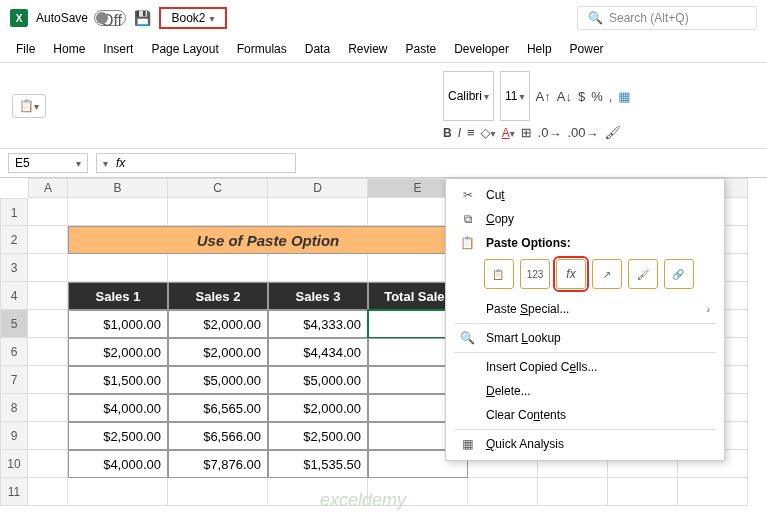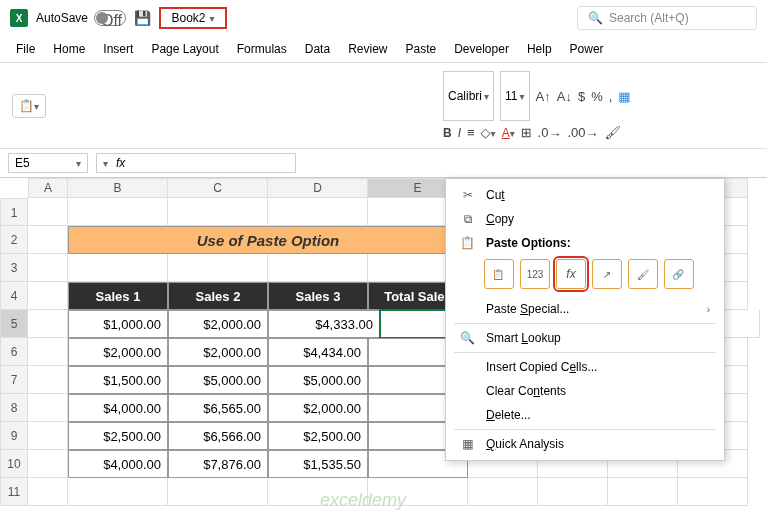--- a/index.html
+++ b/index.html
@@ -198,21 +198,21 @@
           <div class="cell hdr-cell" style="width: 100px;">Total Sales</div>
           <div class="cell" style="width: 70px;"></div>
           <div class="cell" style="width: 70px;"></div>
           <div class="cell" style="width: 70px;"></div>
           <div class="cell" style="width: 70px;"></div>
         </div>
         <div class="gridrow">
           <div class="cell" style="width: 40px;"></div>
           <div class="cell data-cell" style="width: 100px;">$1,000.00</div>
           <div class="cell data-cell" style="width: 100px;">$2,000.00</div>
-          <div class="cell data-cell" style="width: 112px;">$4,333.00</div>
+          <div class="cell data-cell" style="width: 100px;">$4,333.00</div>
           <div class="cell data-cell selcell" style="width: 100px;"></div>
           <div class="cell" style="width: 70px;"></div>
           <div class="cell" style="width: 70px;"></div>
           <div class="cell" style="width: 70px;"></div>
           <div class="cell" style="width: 70px;"></div>
         </div>
         <div class="gridrow">
           <div class="cell" style="width: 40px;"></div>
           <div class="cell data-cell" style="width: 100px;">$2,000.00</div>
           <div class="cell data-cell" style="width: 100px;">$2,000.00</div>
@@ -317,25 +317,25 @@
       <span class="ctx-ico" style="color:#d93025;">🔍</span>
       <span>Smart <span class="u">L</span>ookup</span>
     </div>
   <div class="ctx-sep"></div>
   <div class="ctx-item">
       <span class="ctx-ico"></span>
       <span>Insert Copied C<span class="u">e</span>lls...</span>
     </div>
   <div class="ctx-item">
       <span class="ctx-ico"></span>
+      <span><span class="u">D</span>elete...</span>
+    </div>
+  <div class="ctx-item">
+      <span class="ctx-ico"></span>
       <span>Clear Co<span class="u">n</span>tents</span>
-    </div>
-  <div class="ctx-item">
-      <span class="ctx-ico"></span>
-      <span><span class="u">D</span>elete...</span>
     </div>
   <div class="ctx-sep"></div>
   <div class="ctx-item">
       <span class="ctx-ico">▦</span>
       <span><span class="u">Q</span>uick Analysis</span>
     </div>
 </div>
 
 <div class="watermark">exceldemy</div>
 

